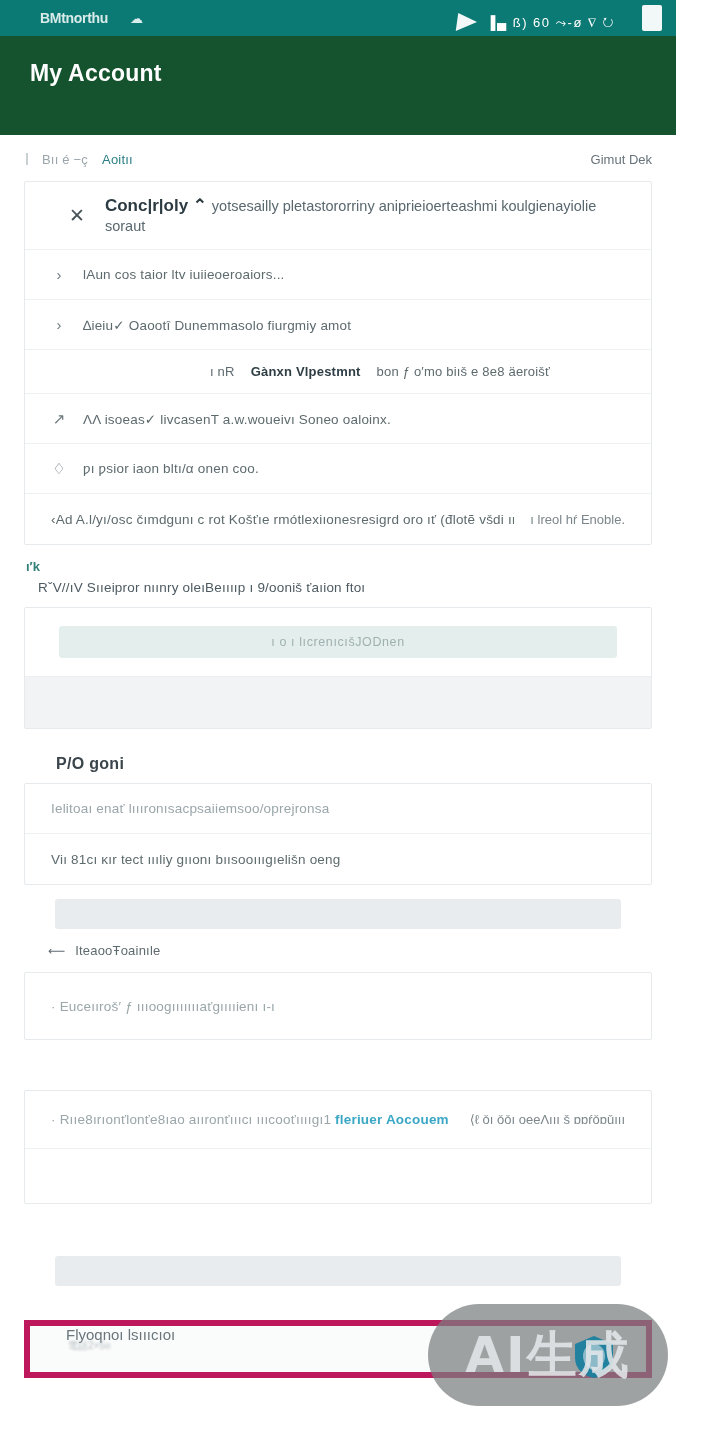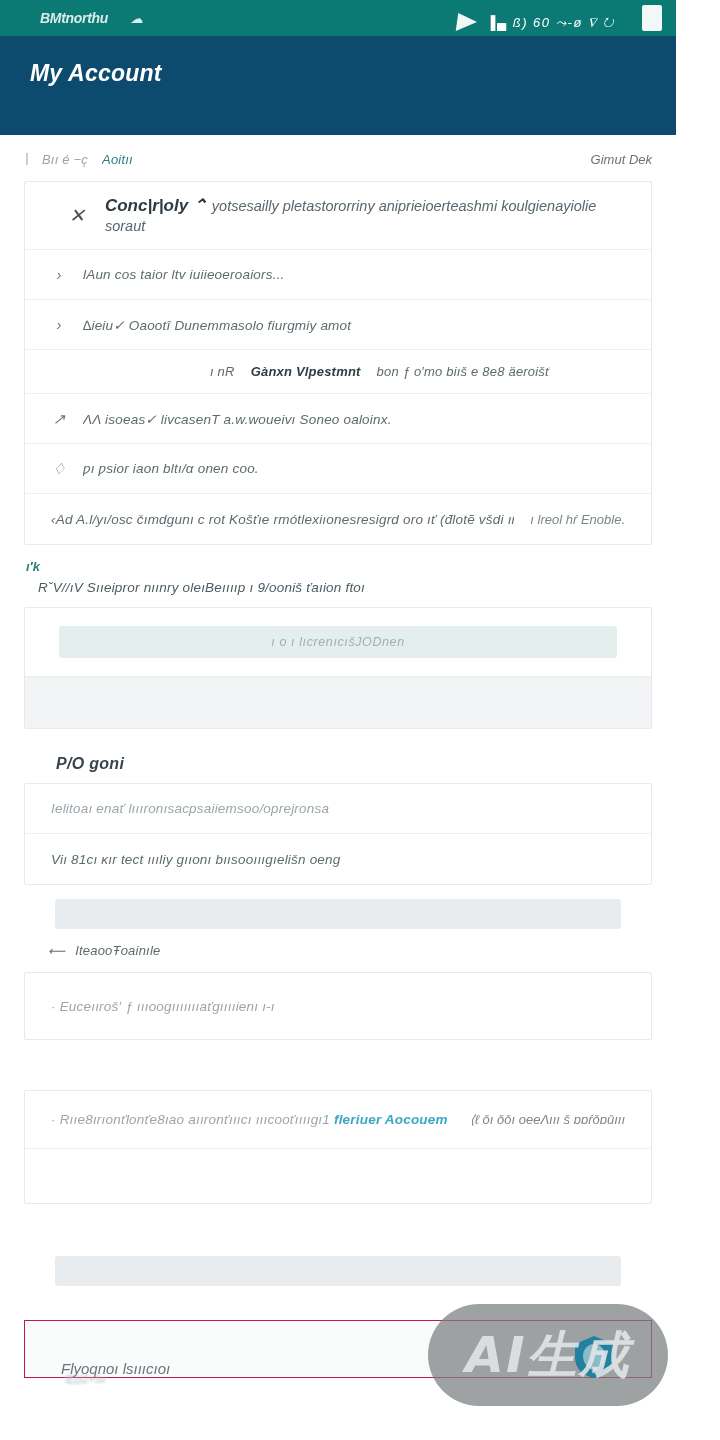--- a/index.html
+++ b/index.html
@@ -10,21 +10,20 @@
     background: #ffffff;
     font-family: "Liberation Sans", sans-serif;
     overflow: hidden;
   }
   .screen {
     position: relative;
     width: 676px;
     height: 1440px;
     background: #ffffff;
     overflow: hidden;
-    font-style: italic;
   }
 
   
   .statusbar {
     height: 36px;
     background: #0c7a74;
     display: flex;
     align-items: center;
     padding: 0 14px 0 40px;
     color: #ffffff;
@@ -73,21 +72,21 @@
     width: 20px;
     height: 26px;
     background: #ffffff;
     border-radius: 2px;
     margin-left: 18px;
     opacity: .95;
   }
 
   
   .header {
-    background: #0c4a6e;
+    background: #14532d;
     padding: 24px 30px 26px 30px;
     height: 99px;
   }
   .header-title {
     font-size: 23px;
     font-weight: 700;
     color: #ffffff;
     letter-spacing: .2px;
   }
   .header-sub {
@@ -258,25 +257,25 @@
   }
   .link-accent {
     color: #3aa7c4;
     font-weight: 700;
     filter: blur(.35px);
   }
   .empty-row { min-height: 54px; }
 
   .foot-card {
     margin: 34px 24px 0 24px;
-    border: 1px solid #be185d;
+    border: 6px solid #be185d;
     background: #fafbfb;
     min-height: 58px;
     display: flex;
-    align-items: flex-end;
+    align-items: flex-start;
     padding: 0 36px;
   }
   .foot-txt {
     font-size: 15px;
     color: #6a767c;
     filter: blur(.5px);
     position: relative;
   }
   .foot-sub {
     position: absolute;

